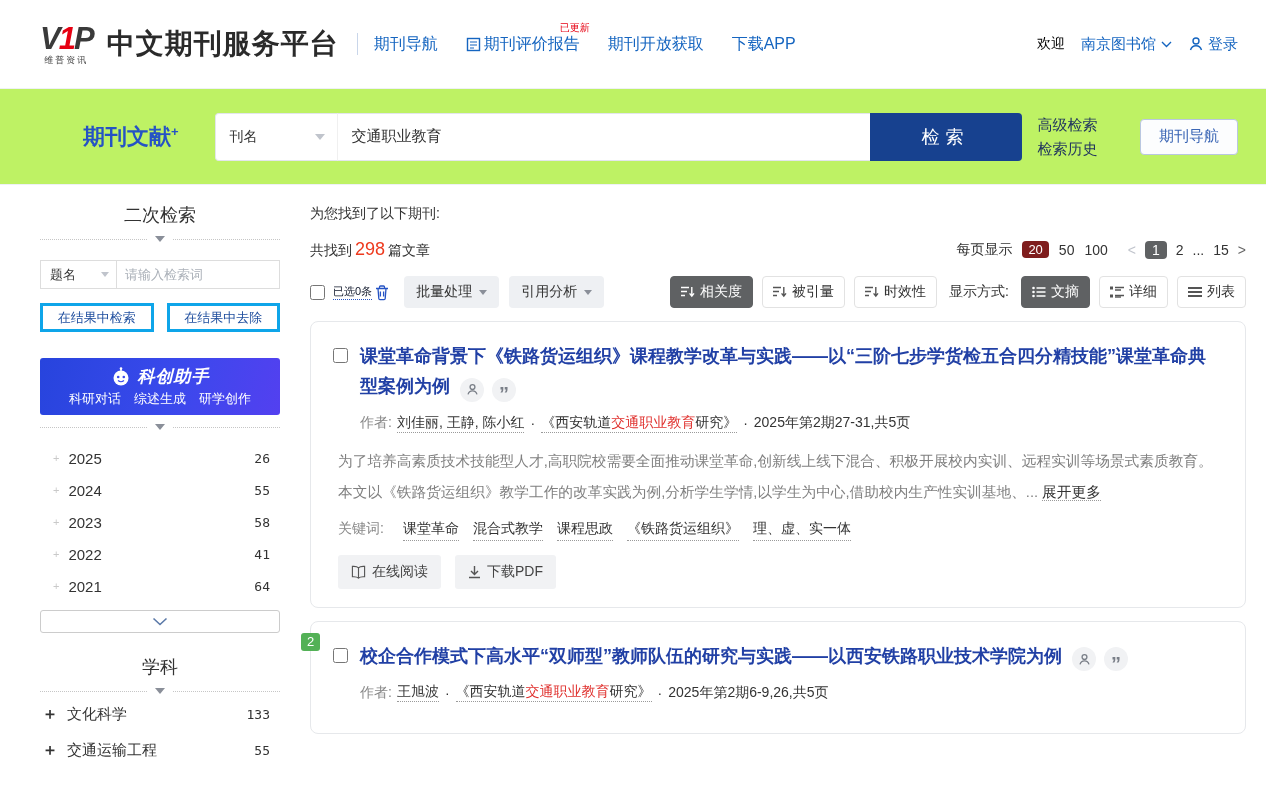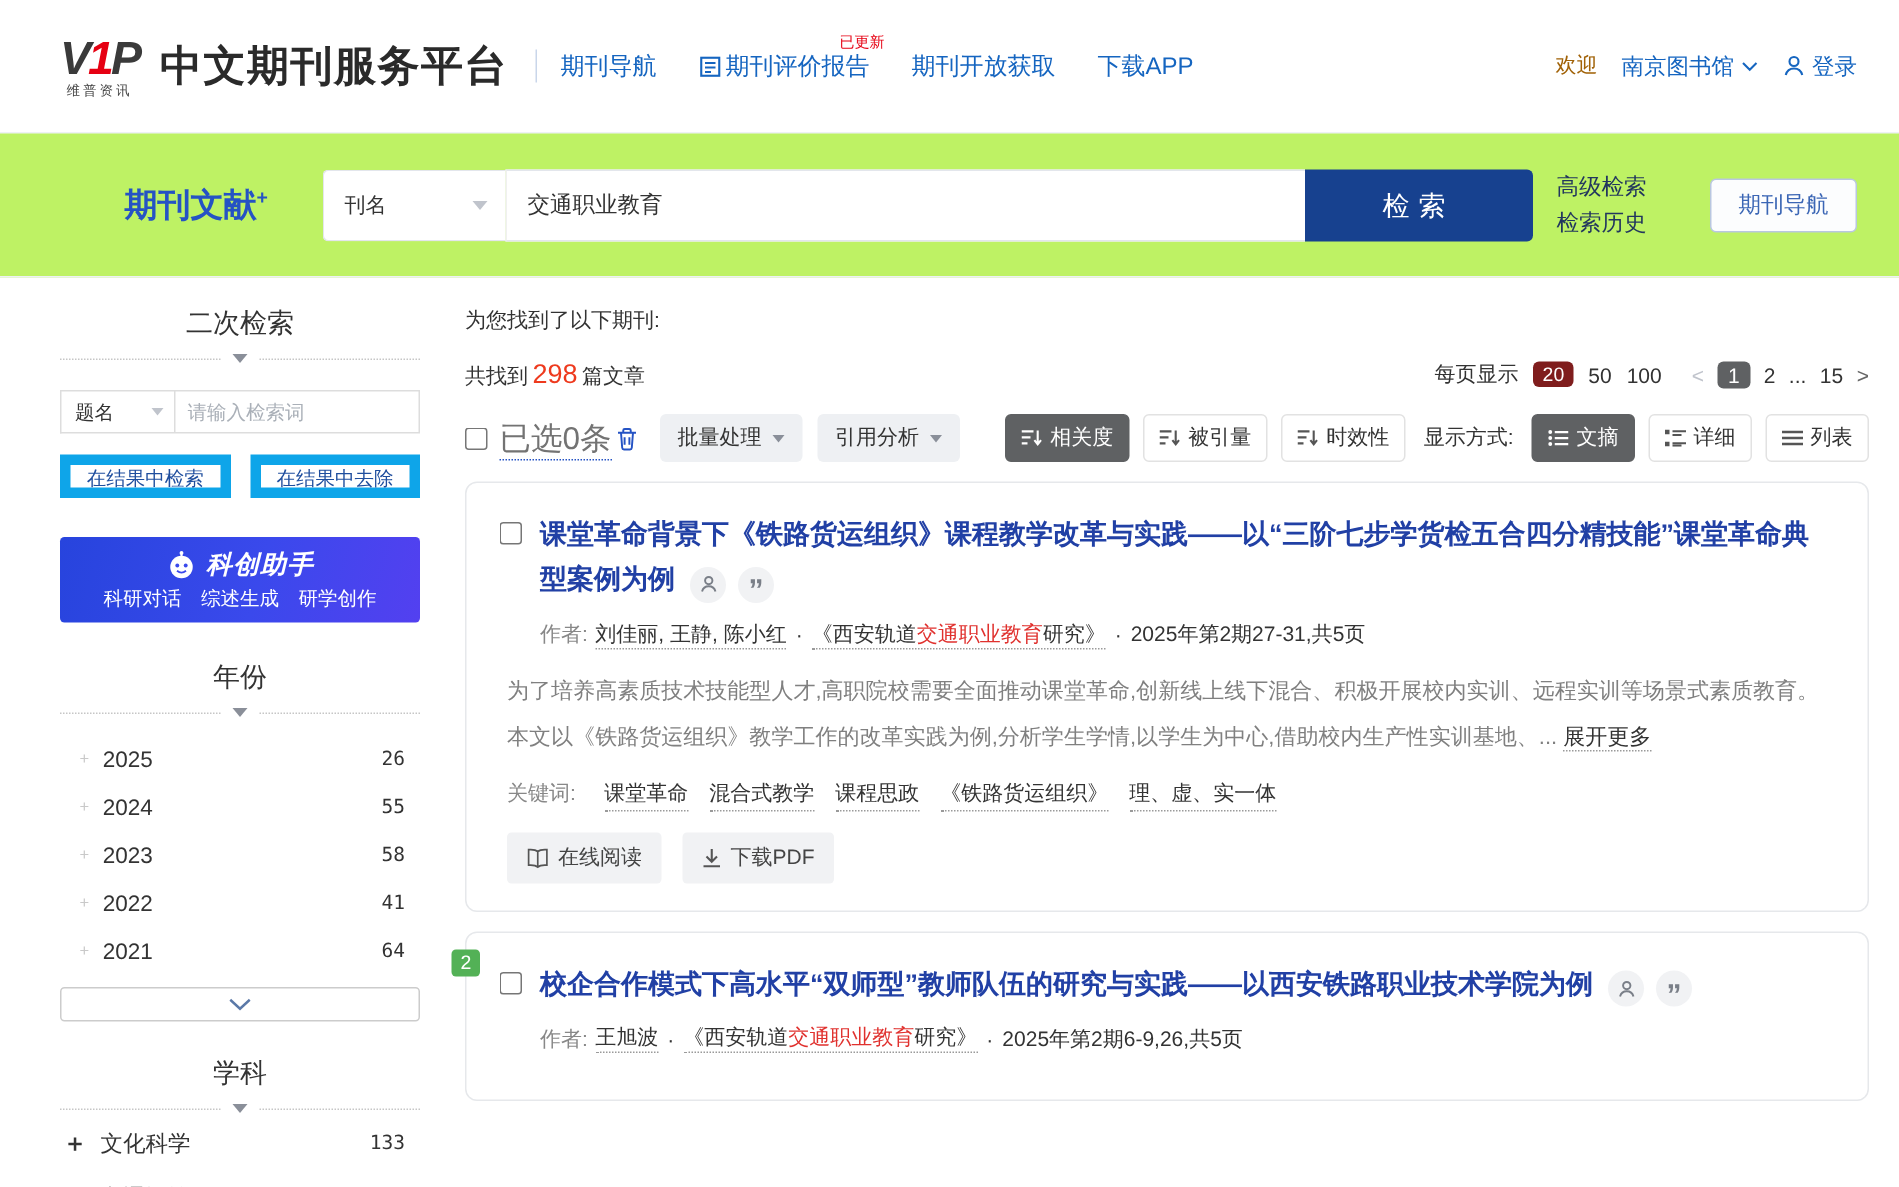--- a/index.html
+++ b/index.html
@@ -12,21 +12,21 @@
   .logo { display:flex; flex-direction:column; align-items:center; line-height:1; margin-right:14px; cursor:pointer; }
   .logo-vip { font-size:31px; font-weight:900; font-style:italic; color:#3a3a3a; letter-spacing:-2px; }
   .logo-vip .i-red { color:#e60012; }
   .logo-sub { font-size:9px; color:#444; letter-spacing:2px; margin-top:2px; }
   .site-title { font-size:28px; font-weight:700; color:#2a2a2a; letter-spacing:1px; }
   .hdr-divider { width:1px; height:22px; background:#c9d6ea; margin:0 16px 0 18px; }
   .nav { display:flex; align-items:center; gap:28px; }
   .nav-item { position:relative; font-size:16px; color:#1565c0; cursor:pointer; display:flex; align-items:center; gap:3px; }
   .nav-badge { position:absolute; top:-13px; right:-10px; font-size:10px; color:#e60012; white-space:nowrap; }
   .hdr-right { margin-left:auto; display:flex; align-items:center; gap:16px; }
-  .welcome { font-size:14px; color:#a16207; }
+  .welcome { font-size:14px; color:#000000; }
   .org { font-size:15px; color:#1565c0; display:flex; align-items:center; gap:5px; cursor:pointer; }
   .login { font-size:15px; color:#1565c0; display:flex; align-items:center; gap:4px; cursor:pointer; }
 
   
   .search-band { height:97px; background:#bef264; border-top:1px solid #eef1f5; border-bottom:1px solid #eef1f5;
     display:flex; align-items:center; padding:0 28px 0 83px; }
   .search-cat { font-size:22px; font-weight:700; color:#2553c4; margin-right:36px; cursor:pointer; }
   .search-cat sup { font-size:13px; font-weight:700; }
   .search-box { display:flex; height:48px; }
   .field-select { width:122px; background:#fff; border:1px solid #e3e6ec; border-right:none; border-radius:4px 0 0 4px;
@@ -52,21 +52,21 @@
   .dotline { flex:1; border-top:1px dotted #c6c6c6; }
   .tri-down { width:0; height:0; border-left:5px solid transparent; border-right:5px solid transparent; border-top:6px solid #8a8f99; }
   .refine-row { display:flex; margin-top:18px; height:29px; }
   .refine-select { width:76px; border:1px solid #ddd; border-right:none; background:#fff; display:flex; align-items:center;
     justify-content:space-between; padding:0 7px 0 9px; font-size:13px; color:#333; cursor:pointer; }
   .refine-select .caret { border-left:4px solid transparent; border-right:4px solid transparent; border-top:5px solid #c0c4cc; }
   .refine-input { flex:1; border:1px solid #ddd; font-size:13px; padding:0 8px; outline:none; color:#7f1d1d; min-width:0;
     font-family:"Liberation Sans","DejaVu Sans",sans-serif; }
   .refine-input::placeholder { color:#aab0b8; }
   .refine-btns { display:flex; gap:13px; margin-top:14px; }
-  .refine-btns button { flex:1; height:29px; background:#fff; border:7px solid #0ea5e9; color:#1f4e9e; font-size:13px;
+  .refine-btns button { flex:1; height:29px; background:#fff; border:3px solid #0ea5e9; color:#1f4e9e; font-size:13px;
     cursor:pointer; font-family:inherit; }
   .assistant { margin-top:26px; height:57px; border-radius:3px; color:#fff; cursor:pointer;
     background:linear-gradient(105deg,#2744dd 0%,#3a49ec 55%,#5340f0 100%);
     display:flex; flex-direction:column; justify-content:center; align-items:center; gap:2px; }
   .assistant-top { display:flex; align-items:center; gap:7px; font-size:17px; font-weight:700; font-style:italic; letter-spacing:1px; }
   .assistant-feats { display:flex; gap:13px; font-size:13px; }
   .facet-list { margin-top:12px; }
   .facet-row { display:flex; align-items:center; height:32px; cursor:pointer; padding:0 10px 0 13px; }
   .facet-bullet { color:#c9c9c9; font-size:11px; margin-right:9px; }
   .facet-label { font-size:15px; color:#333; }
@@ -87,21 +87,21 @@
   .pp-badge { background:#7f1d1d; color:#fff; border-radius:4px; padding:1px 6px; font-size:13px; cursor:pointer; }
   .pp-opt { cursor:pointer; font-size:14px; }
   .pag { display:flex; align-items:center; gap:9px; margin-left:10px; }
   .pag-arrow { color:#c0c4cc; font-size:14px; cursor:pointer; }
   .pag-arrow.next { color:#666; }
   .pag-page { font-size:14px; color:#333; cursor:pointer; }
   .pag-page.active { background:#5f6163; color:#fff; border-radius:4px; padding:1px 7px; }
 
   .toolbar { margin-top:16px; display:flex; align-items:center; }
   .toolbar input[type=checkbox] { width:15px; height:15px; cursor:pointer; }
-  .sel-count { color:#737373; font-size:21px; border-bottom:1px dotted #2553c4; margin:0 2px 0 8px; cursor:pointer; }
+  .sel-count { color:#0f172a; font-size:11px; border-bottom:1px dotted #2553c4; margin:0 2px 0 8px; cursor:pointer; }
   .trash { cursor:pointer; display:inline-flex; margin-right:14px; }
   .tb-drop { background:#eef0f3; border:none; border-radius:4px; padding:7px 12px; font-size:14px; color:#333;
     margin-right:10px; cursor:pointer; display:inline-flex; align-items:center; gap:7px; font-family:Liberation Serif, serif; }
   .tb-drop .caret { border-left:4px solid transparent; border-right:4px solid transparent; border-top:5px solid #8a8f99; }
   .toolbar-right { margin-left:auto; display:flex; align-items:center; gap:9px; }
   .sort-btn { display:inline-flex; align-items:center; gap:5px; background:#fff; border:1px solid #e2e2e2; border-radius:4px;
     padding:6px 10px; font-size:14px; color:#333; cursor:pointer; font-family:inherit; }
   .sort-btn.active { background:#5f6163; border-color:#5f6163; color:#fff; }
   .disp-label { font-size:14px; color:#333; margin:0 3px; }
 
@@ -229,21 +229,20 @@
             </svg>
           <span>科创助手</span>
         </div>
         <div class="assistant-feats">
           <span>科研对话</span>
           <span>综述生成</span>
           <span>研学创作</span>
         </div>
       </div>
 
-      <div class="side-title" style="margin-top:24px;">年份</div>
       <div class="sep">
           <span class="dotline"></span>
           <span class="tri-down"></span>
           <span class="dotline"></span>
         </div>
 
       <div class="facet-list">
         <div class="facet-row">
             <span class="facet-bullet">+</span>
             <span class="facet-label">2025</span>

